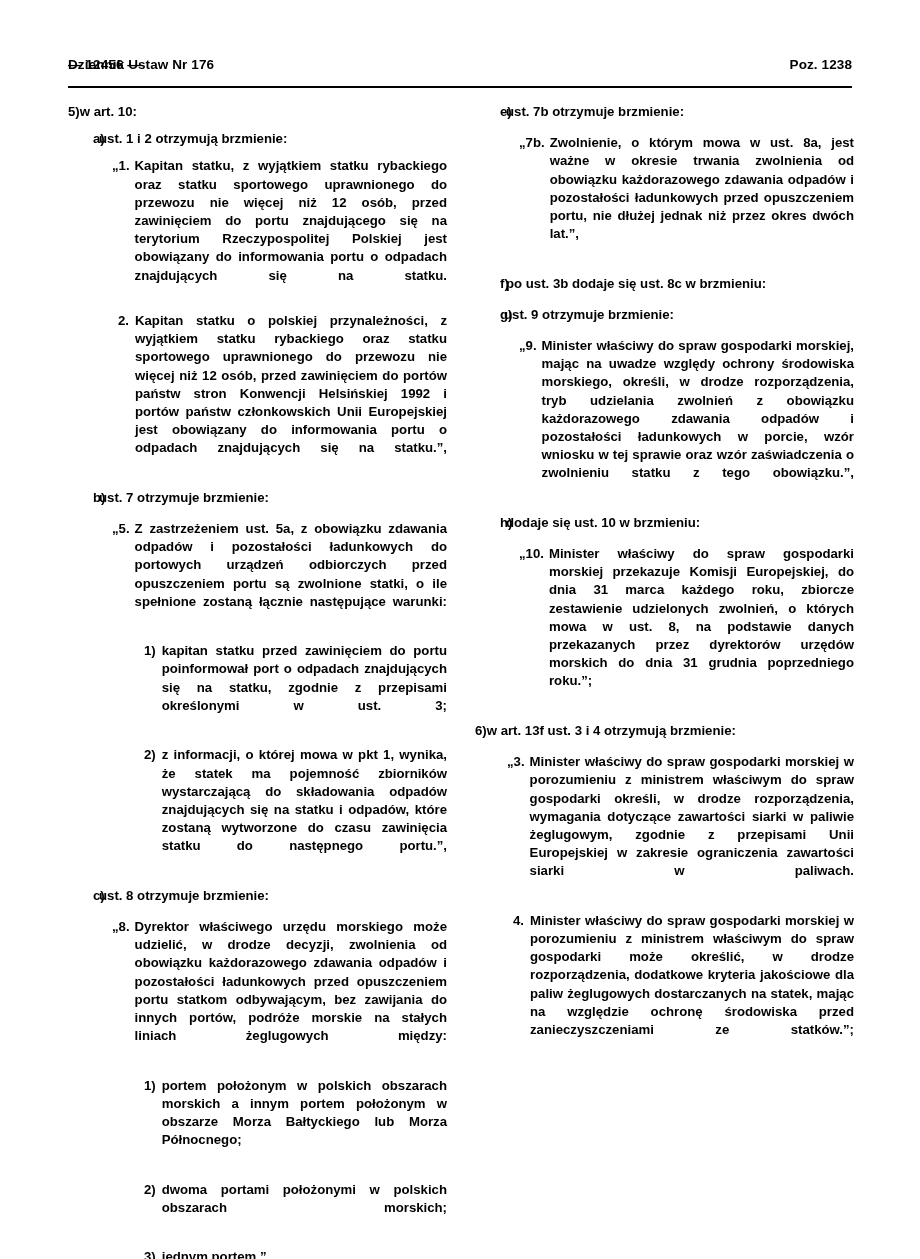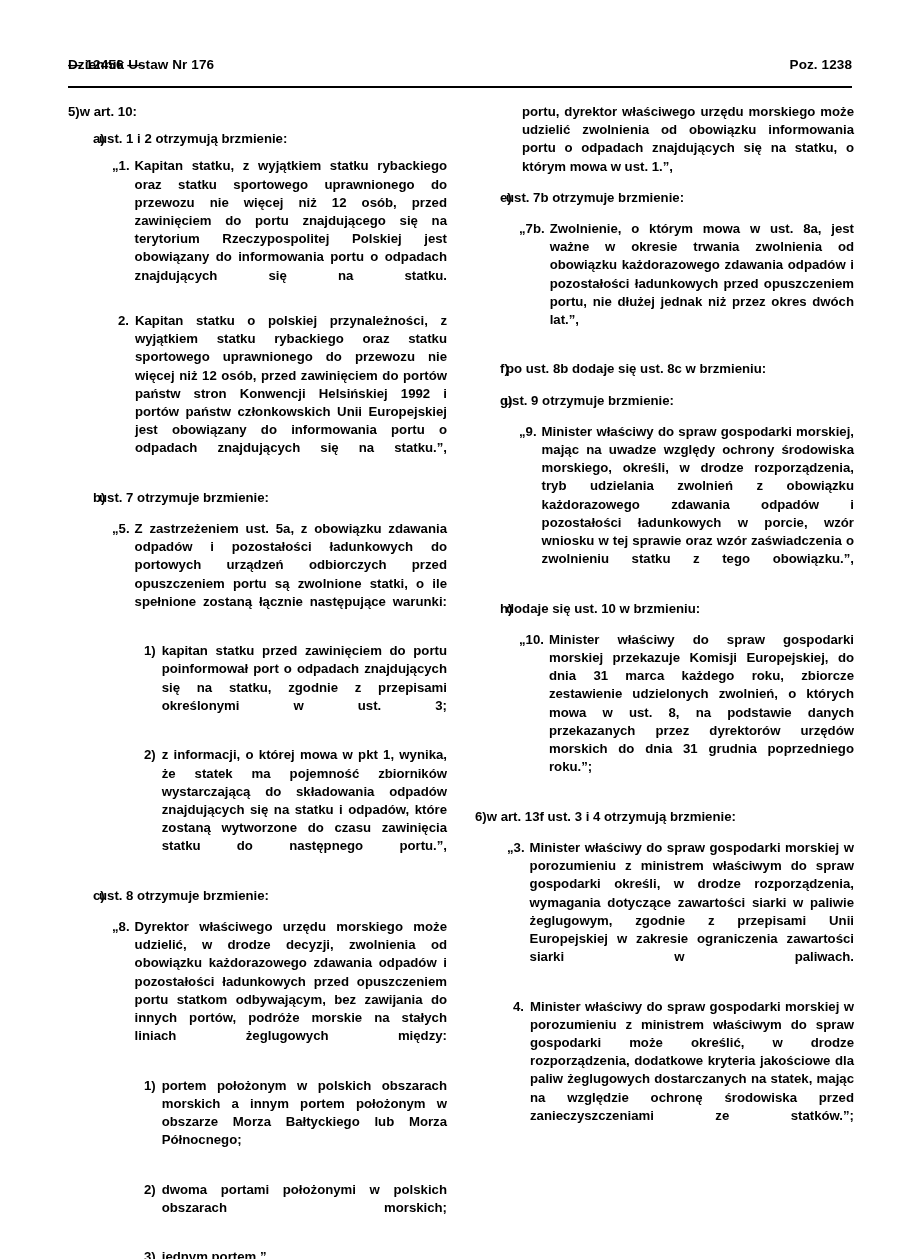--- a/index.html
+++ b/index.html
@@ -202,37 +202,34 @@
 
       <div class="blk lv3 hang nojust sp-m">
         <span class="lbl">3)</span>
         <span class="txt" style="margin-left:6px">jednym portem.”,</span>
       </div>
 
     </div>
 
     <div class="col">
 
-      <div class="blk sp-m" style="margin-left:47px;">
-        <span class="txt plain">portu, dyrektor właściwego urzędu mor­skiego może udzielić zwolnienia od obo­wiązku informowania portu o odpadach znajdujących się na statku, o którym mowa w ust. 1.”,</span>
-      </div>
 
       <div class="blk lv1 hang nojust sp-m">
         <span class="lbl">e)</span>
         <span class="txt" style="margin-left:6px">ust. 7b otrzymuje brzmienie:</span>
       </div>
 
       <div class="blk lv2 hang sp-m">
         <span class="lbl">„7b.</span>
         <span class="txt" style="margin-left:5px">Zwolnienie, o którym mowa w ust. 8a, jest ważne w okresie trwania zwolnienia od obowiązku każdorazowego zdawania od­padów i pozostałości ładunkowych przed opuszczeniem portu, nie dłużej jednak niż przez okres dwóch lat.”,</span>
       </div>
 
       <div class="blk lv1 hang nojust sp-m">
         <span class="lbl">f)</span>
-        <span class="txt" style="margin-left:6px">po ust. 8b dodaje się ust. 8c w brzmieniu:</span>
+        <span class="txt" style="margin-left:6px">po ust. 3b dodaje się ust. 8c w brzmieniu:</span>
       </div>
 
 
       <div class="blk lv1 hang nojust sp-m">
         <span class="lbl">g)</span>
         <span class="txt" style="margin-left:4px">ust. 9 otrzymuje brzmienie:</span>
       </div>
 
       <div class="blk lv2 hang sp-m">
         <span class="lbl">„9.</span>

